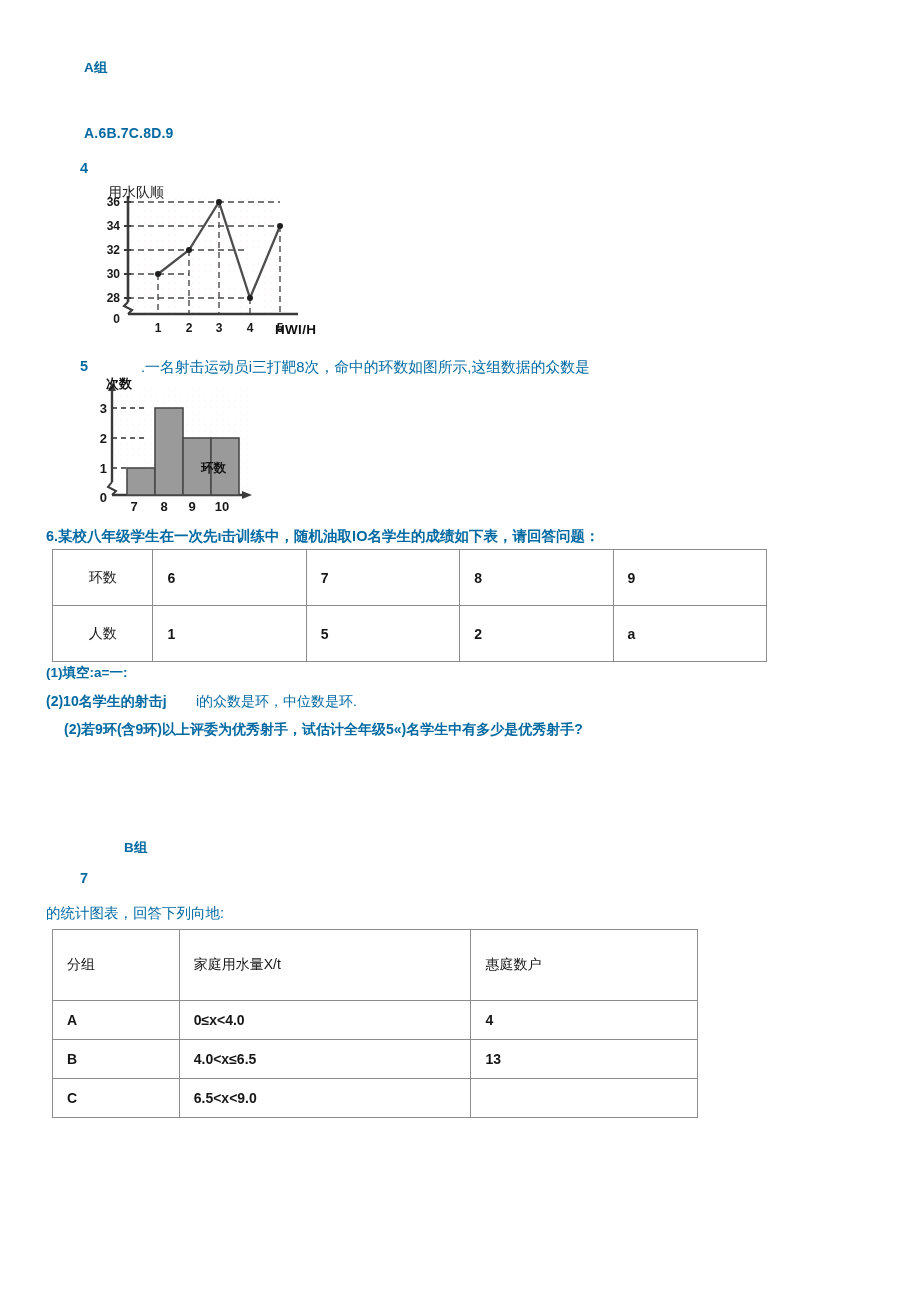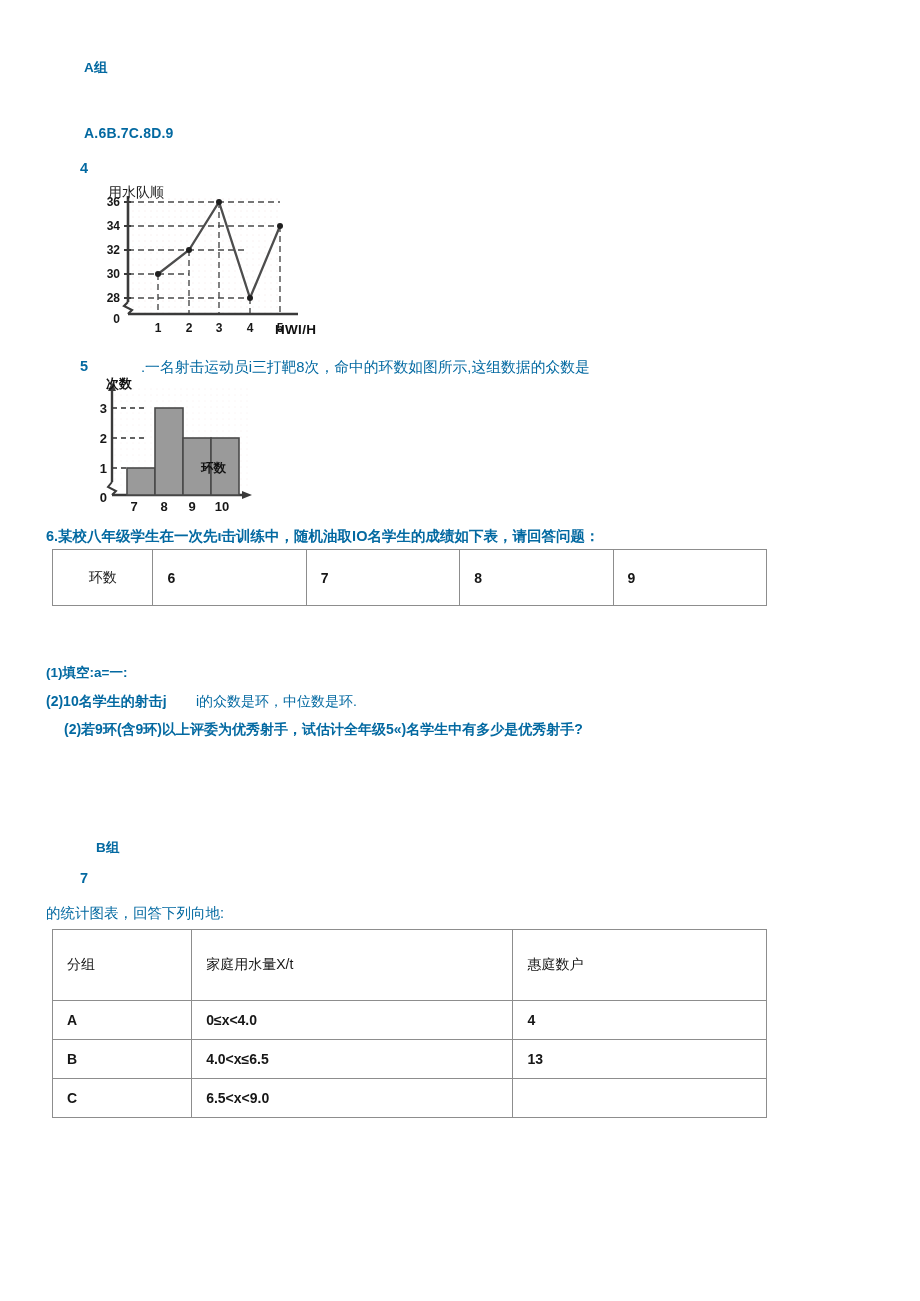--- a/index.html
+++ b/index.html
@@ -46,21 +46,21 @@
   #q5-num { left: 80px; top: 356px; font-weight: bold; font-size: 14.5px;}
   #q5-text { left: 104px; top: 356px; font-size: 14.8px; margin-left: 37px;}
 
   #q6-text { left: 46px; top: 526px; font-size: 14.5px; font-weight: bold;}
 
   #q6-sub1 { left: 46px; top: 663px; font-size: 13.5px; font-weight: bold;}
   #q6-sub2a { left: 46px; top: 691px; font-size: 14px; font-weight: bold;}
   #q6-sub2b { left: 196px; top: 691px; font-size: 14px;}
   #q6-sub3 { left: 64px; top: 719px; font-size: 14px; font-weight: bold;}
 
-  #sec-b-label { left: 68px; top: 838px; padding-left: 28px; }
+  #sec-b-label { left: 96px; top: 838px; padding-left: 28px; }
   #q7-num { left: 80px; top: 868px; font-weight: bold; font-size: 14.5px;}
   #q7-text-1 { left: 104px; top: 868px; font-size: 14.2px;}
   #q7-text-2 { left: 46px; top: 903px; font-size: 14.5px;}
 
   
   #chart-q4 {
     position: absolute;
     left: 84px;
     top: 186px;
     width: 270px;
@@ -134,21 +134,21 @@
     text-align: center;
     width: 84px;
     font-weight: normal;
   }
   #table-q6 td.val { width: 150px; text-align: left; }
 
   
   #table-q7 {
     left: 52px;
     top: 929px;
-    width: 715px;
+    width: 646px;
   }
   #table-q7 td { height: 36px; }
   #table-q7 td.c1 { width: 126px; }
   #table-q7 td.c2 { width: 330px; }
   #table-q7 td.c3 { width: 259px; }
   #table-q7 tr.head td { height: 70px; font-weight: normal; vertical-align: middle; }
   #table-q7 tr.body td { height: 38px; }
 </style>
 </head>
 <body>
@@ -291,20 +291,27 @@
 
   <table class="grid" id="table-q6">
     <tbody>
         <tr>
       <td class="rowhdr">环数</td>
       <td class="val">6</td>
       <td class="val">7</td>
       <td class="val">8</td>
       <td class="val">9</td>
     </tr>
+    <tr>
+      <td class="rowhdr">人数</td>
+      <td class="val">1</td>
+      <td class="val">5</td>
+      <td class="val">2</td>
+      <td class="val">a</td>
+    </tr>
   </tbody>
     </table>
 
   <div class="txt" id="q6-sub1">(1)填空:a=一:</div>
   <div class="txt" id="q6-sub2a">(2)10名学生的射击j</div>
   <div class="txt" id="q6-sub2b">i的众数是环，中位数是环.</div>
   <div class="txt" id="q6-sub3">(2)若9环(含9环)以上评委为优秀射手，试估计全年级5«)名学生中有多少是优秀射手?</div>
 
   <div class="txt grouphdr" id="sec-b-label">B组</div>
 

